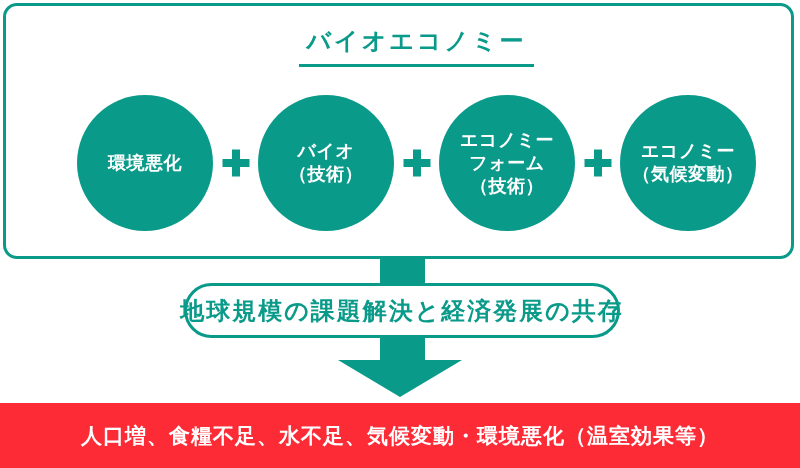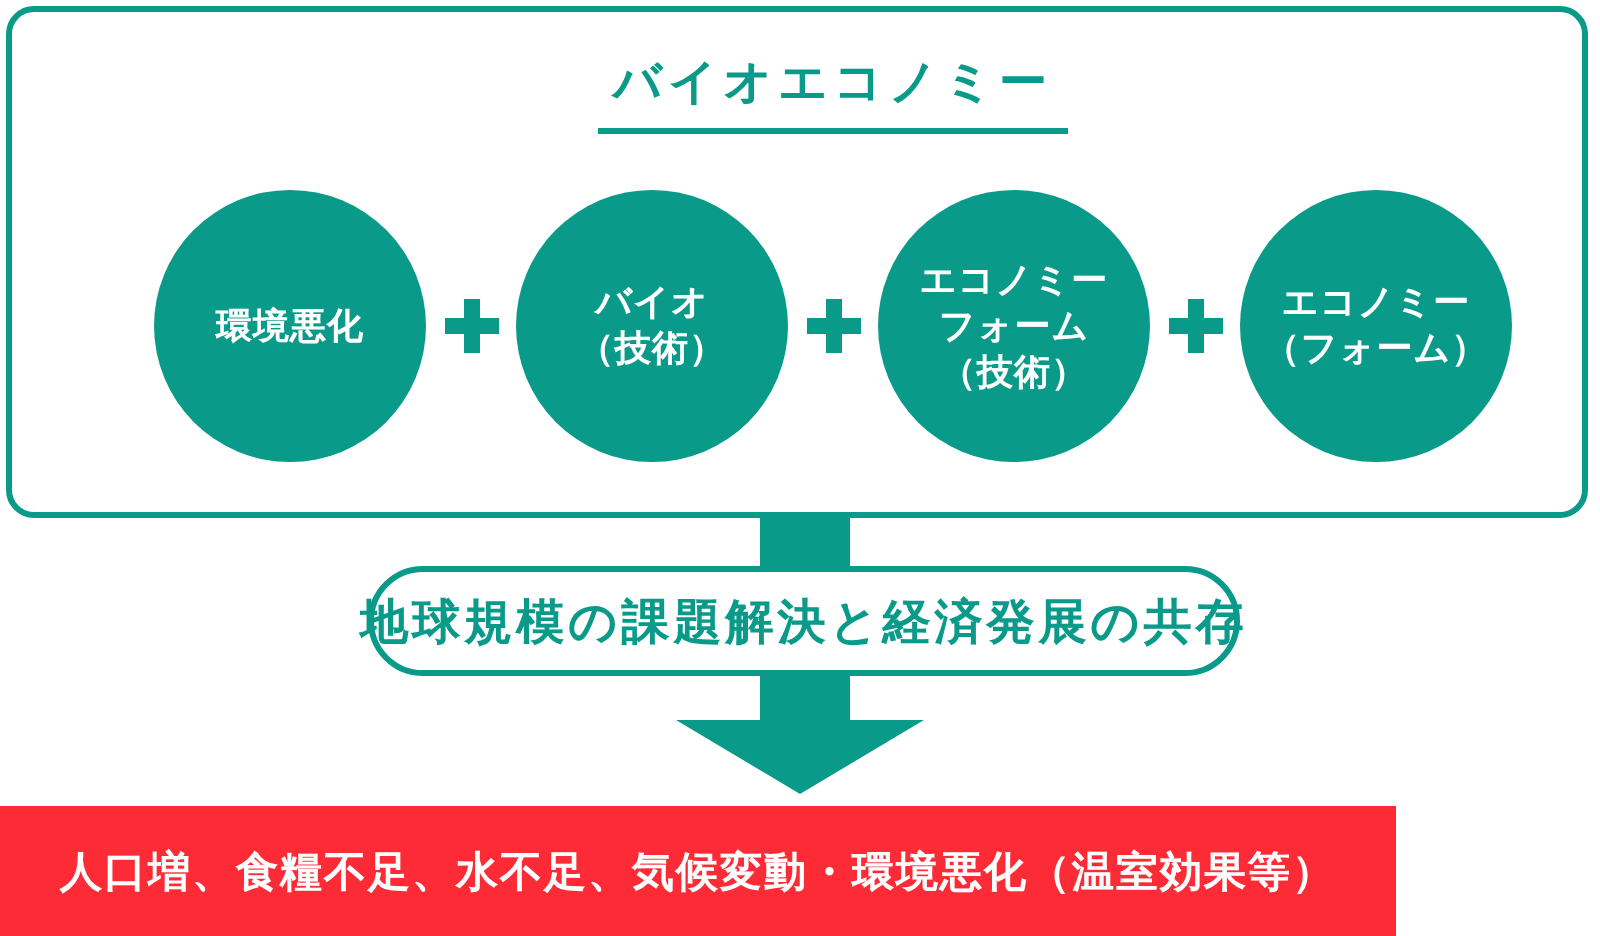--- a/index.html
+++ b/index.html
@@ -100,21 +100,21 @@
   }
   
   .big-arrow {
     position: absolute; left: 336px; top: 336px;
     width: 128px; height: 62px;
   }
   .big-arrow svg { display: block; }
   
   .banner {
     position: absolute; left: 0; top: 403px;
-    width: 698px; height: 65px;
+    width: 800px; height: 65px;
     background: var(--red);
     display: flex; justify-content: center; align-items: center;
   }
   .banner-text {
     color: var(--white);
     font-size: 21px; font-weight: bold;
     letter-spacing: 1px;
     white-space: nowrap;
   }
 </style>
@@ -146,21 +146,21 @@
       <div class="circle">
         <span>エコノミー</span>
         <span>フォーム</span>
         <span>（技術）</span>
       </div>
 
       <div class="plus"></div>
 
       <div class="circle">
         <span>エコノミー</span>
-        <span>（フォーム）</span>
+        <span>（気候変動）</span>
       </div>
 
     </div>
   </div>
 
   <div class="connector"></div>
 
   <div class="pill">
     <div class="pill-text">地球規模の課題解決と経済発展の共存</div>
   </div>

